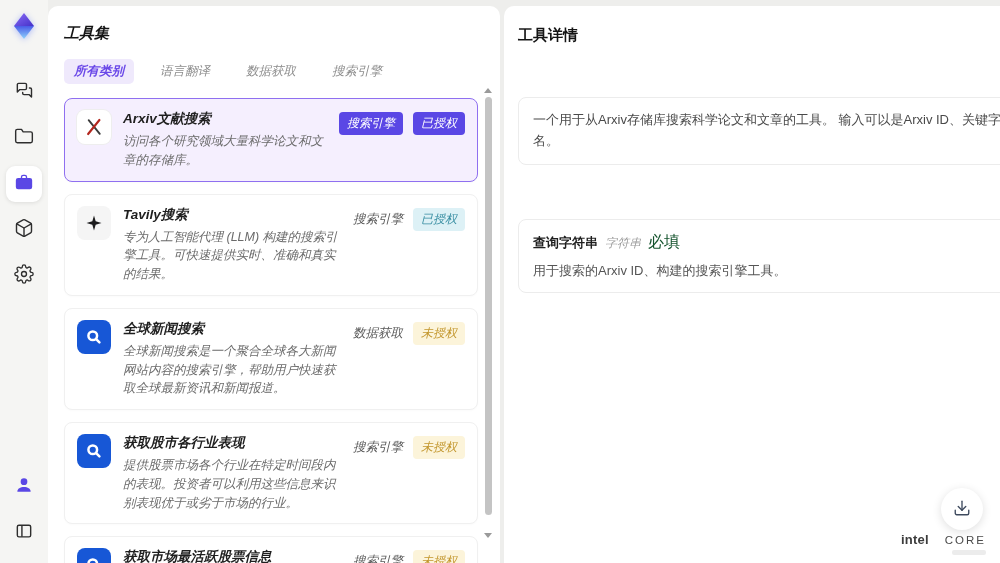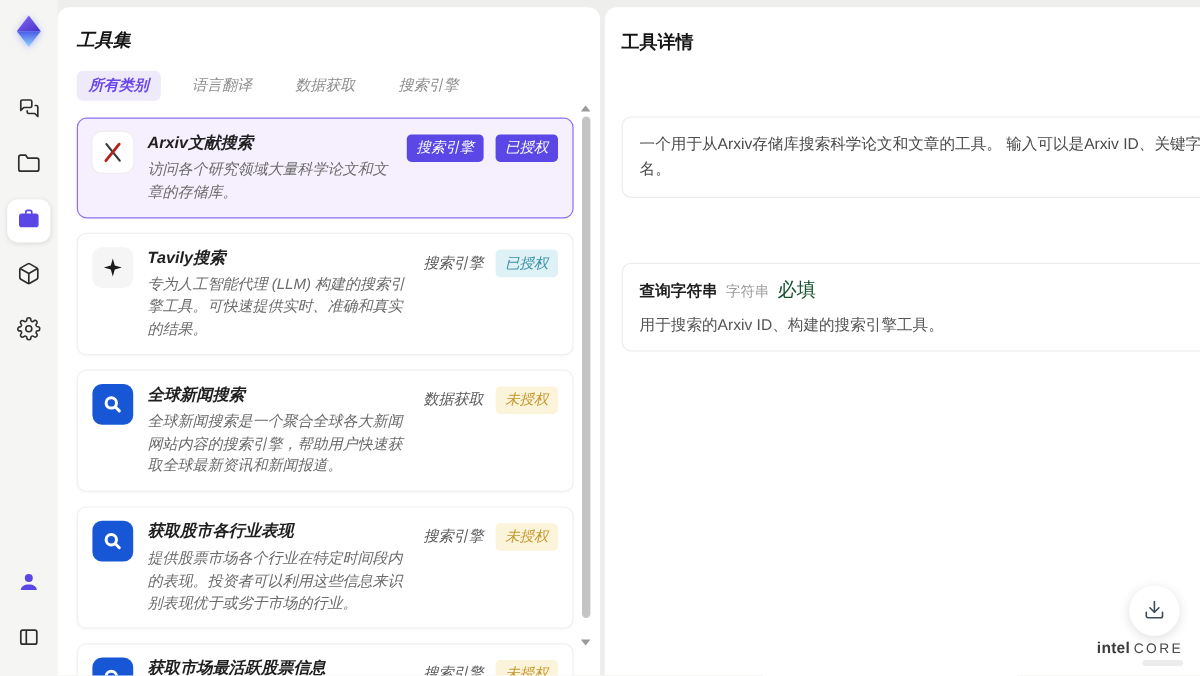--- a/index.html
+++ b/index.html
@@ -83,33 +83,33 @@
   }
   .detail-title { font-size:15px; font-weight:bold; color:#141414; margin-bottom:22px; }
   .section-heading { font-size:13.5px; font-weight:bold; color:#1a1a1a; margin-bottom:12px;text-align:right; }
   .detail-box {
     border:1px solid #ececec; border-radius:8px; background:#fff;
     padding:12px 14px; margin-bottom:24px;
   }
   .intro-text { font-size:13px; color:#4a4a4a; line-height:1.6; }
   .param-line { display:flex; align-items:baseline; gap:7px; margin-bottom:9px; }
   .param-name { font-size:13px; font-weight:bold; color:#1f1f1f; }
-  .param-type { font-size:12px; color:#9a9a9a; }
+  .param-type { font-size:12px; color:#9a9a9a;font-style:italic; }
   .param-required { font-size:16px; color:#14532d; }
   .param-desc { font-size:13px; color:#555; }
 
   
   .fab {
     position:absolute; right:17px; bottom:33px; width:42px; height:42px;
     border-radius:50%; background:#fff; border:none;
     box-shadow:0 2px 10px rgba(0,0,0,.13);
     display:flex; align-items:center; justify-content:center; cursor:pointer;
   }
   .brand { position:absolute; right:14px; bottom:8px; text-align:right; }
-  .brand-row { display:flex; align-items:baseline; gap:3px; justify-content:flex-end;padding-left:24px; }
+  .brand-row { display:flex; align-items:baseline; gap:16px; justify-content:flex-end;padding-left:24px; }
   .brand-intel { font-size:13px; font-weight:bold; color:#3c3c3c; letter-spacing:.2px; }
   .brand-core { font-size:11.5px; color:#4a4a4a; letter-spacing:2px; }
   .brand-sub { width:34px; height:5px; background:#dcdcdc; border-radius:2px; opacity:.55; margin:3px 0 0 auto; }
 </style>
 </head>
 <body>
 
 <div class="sidebar">
   <div class="app-logo">
     <svg width="32" height="32" viewBox="0 0 32 32">

